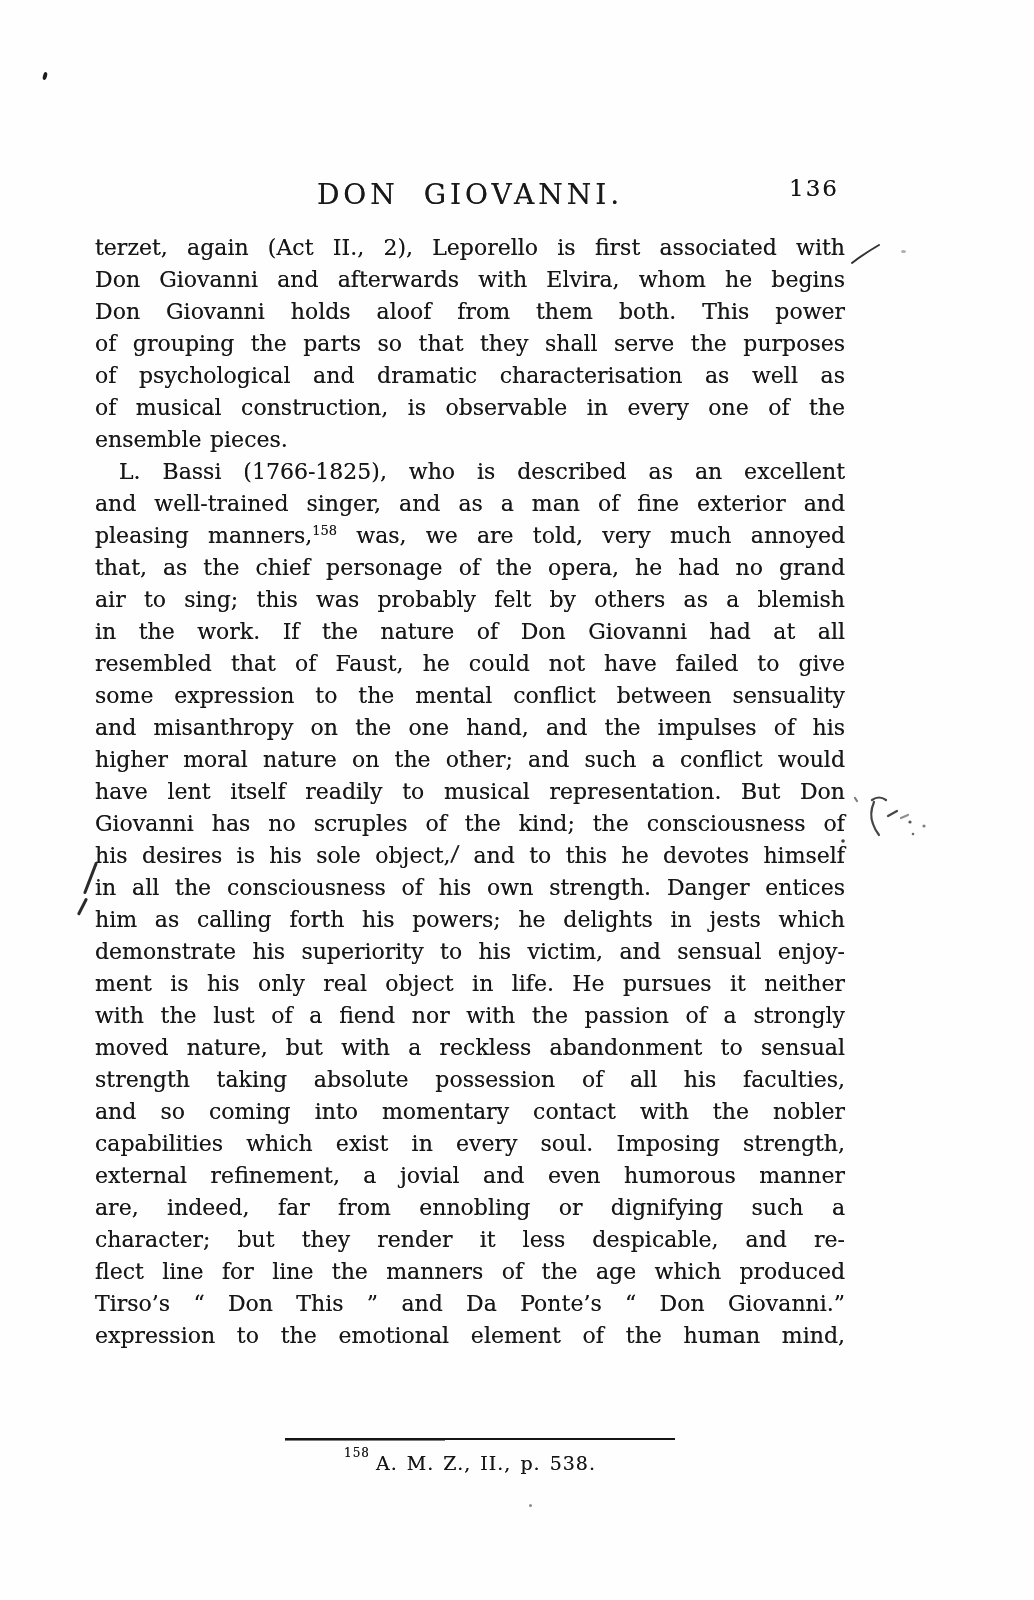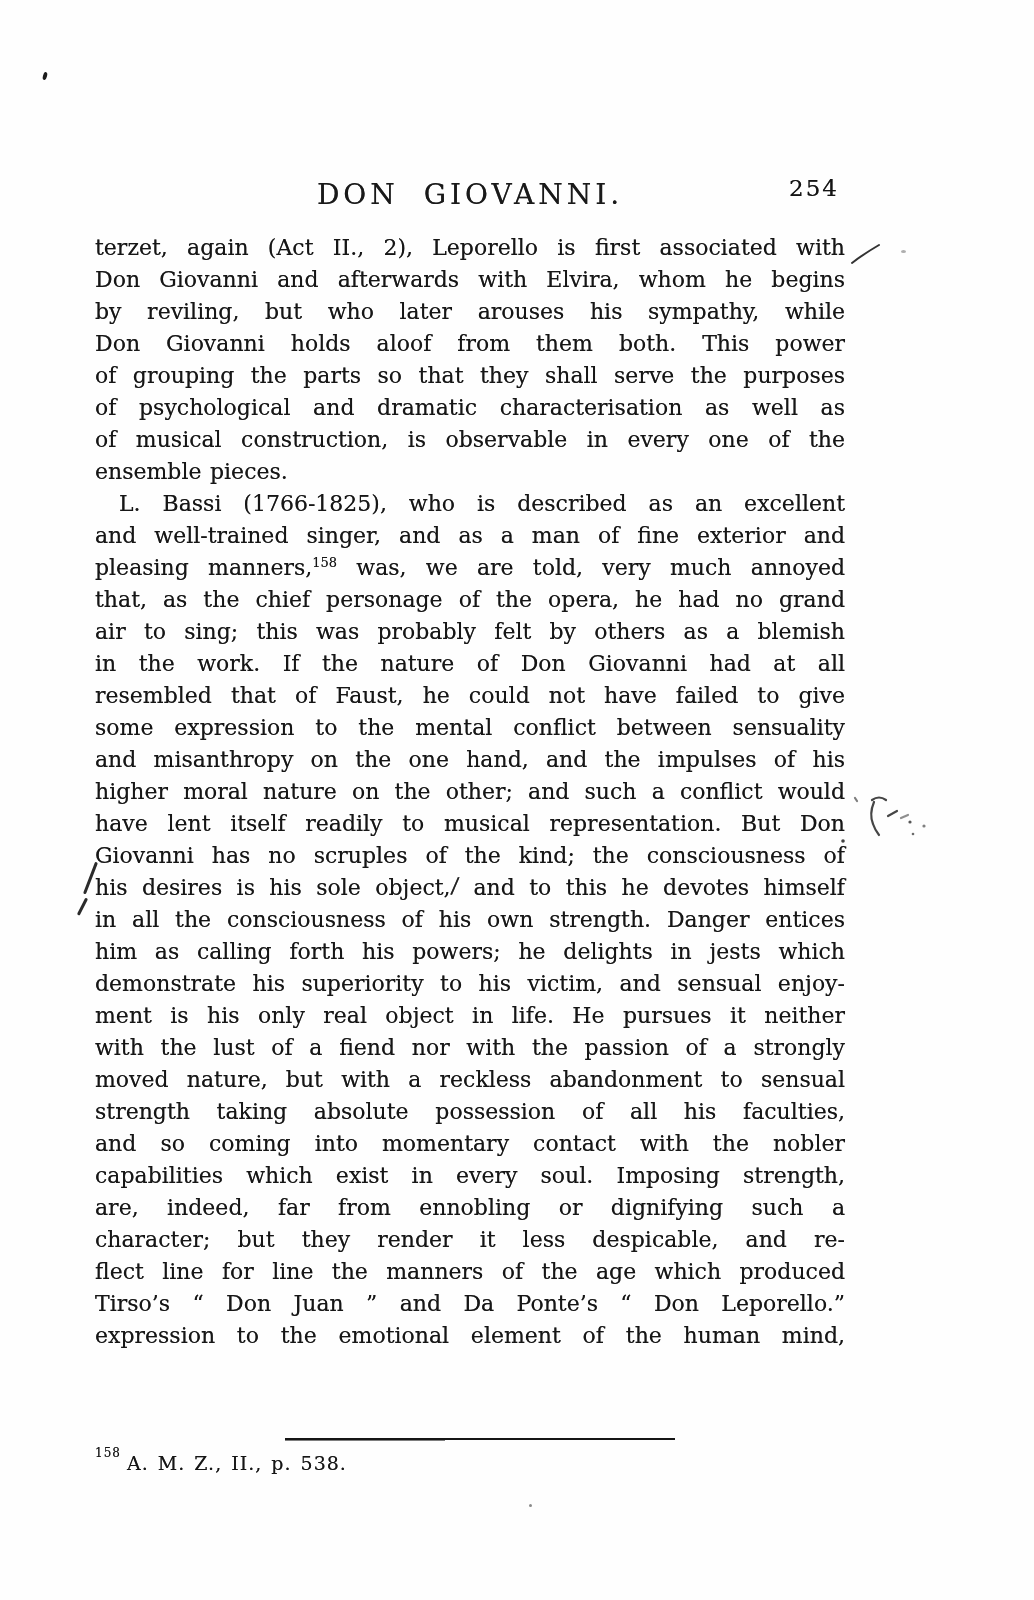--- a/index.html
+++ b/index.html
@@ -89,20 +89,21 @@
     position: absolute;
     left: 0; top: 2px;
     width: 160px; height: 1px;
     background: rgba(20,20,20,.55);
   }
   .footnote {
     position: absolute;
     left: 95px;
     top: 1452px;
     width: 750px;
+    text-align: center;
     font-size: 19px;
     letter-spacing: 1px;
     word-spacing: 2px;
     color: #151515;
     text-shadow: 0 0 0.45px rgba(10,10,10,.6);
   }
   .footnote sup.fmark {
     font-size: 12px;
     position: relative;
     top: -6px;
@@ -119,28 +120,27 @@
   .slash-b { left: 81px; top: 897px; width: 2.5px; height: 19px; background: #2b2b2b; transform: rotate(27deg); border-radius: 2px; }
   .dot-bottom { left: 529px; top: 1504px; width: 3px; height: 3px; background: #8a8a8a; border-radius: 50%; }
 </style>
 </head>
 <body>
 
 <div class="page">
 
   <div class="running-header">
     <span class="head-title">DON GIOVANNI.</span>
-    <span class="folio">254</span>
+    <span class="folio">136</span>
   </div>
 
   <div class="text-block">
     <div class="paragraph">
         <div class="line">terzet, again (Act II., 2), Leporello is first associated with</div>
         <div class="line">Don Giovanni and afterwards with Elvira, whom he begins</div>
-        <div class="line">by reviling, but who later arouses his sympathy, while</div>
         <div class="line">Don Giovanni holds aloof from them both.  This power</div>
         <div class="line">of grouping the parts so that they shall serve the purposes</div>
         <div class="line">of psychological and dramatic characterisation as well as</div>
         <div class="line">of musical construction, is observable in every one of the</div>
         <div class="line no-justify">ensemble pieces.</div>
       </div>
     <div class="paragraph">
         <div class="line indent">L. Bassi (1766-1825), who is described as an excellent</div>
         <div class="line">and well-trained singer, and as a man of fine exterior and</div>
         <div class="line">pleasing manners,<sup class="ref">158</sup> was, we are told, very much annoyed</div>
@@ -156,24 +156,25 @@
         <div class="line">his desires is his sole object,<span class="pen-slash">∕</span> and to this he devotes himself</div>
         <div class="line">in all the consciousness of his own strength.  Danger entices</div>
         <div class="line">him as calling forth his powers; he delights in jests which</div>
         <div class="line">demonstrate his superiority to his victim, and sensual enjoy-</div>
         <div class="line">ment is his only real object in life.  He pursues it neither</div>
         <div class="line">with the lust of a fiend nor with the passion of a strongly</div>
         <div class="line">moved nature, but with a reckless abandonment to sensual</div>
         <div class="line">strength taking absolute possession of all his faculties,</div>
         <div class="line">and so coming into momentary contact with the nobler</div>
         <div class="line">capabilities which exist in every soul.  Imposing strength,</div>
+        <div class="line">external refinement, a jovial and even humorous manner</div>
         <div class="line">are, indeed, far from ennobling or dignifying such a</div>
         <div class="line">character; but they render it less despicable, and re-</div>
         <div class="line">flect line for line the manners of the age which produced</div>
-        <div class="line">Tirso’s “ Don Juan ” and Da Ponte’s “ Don Leporello.”</div>
+        <div class="line">Tirso’s “ Don This ” and Da Ponte’s “ Don Giovanni.”</div>
         <div class="line">expression to the emotional element of the human mind,</div>
       </div>
   </div>
 
   <div class="footnote-rule"></div>
 
   <div class="footnote"><sup class="fmark">158</sup><span>A. M. Z., II., p. 538.</span></div>
 
   <div class="artifact speck-tl"></div>
 

